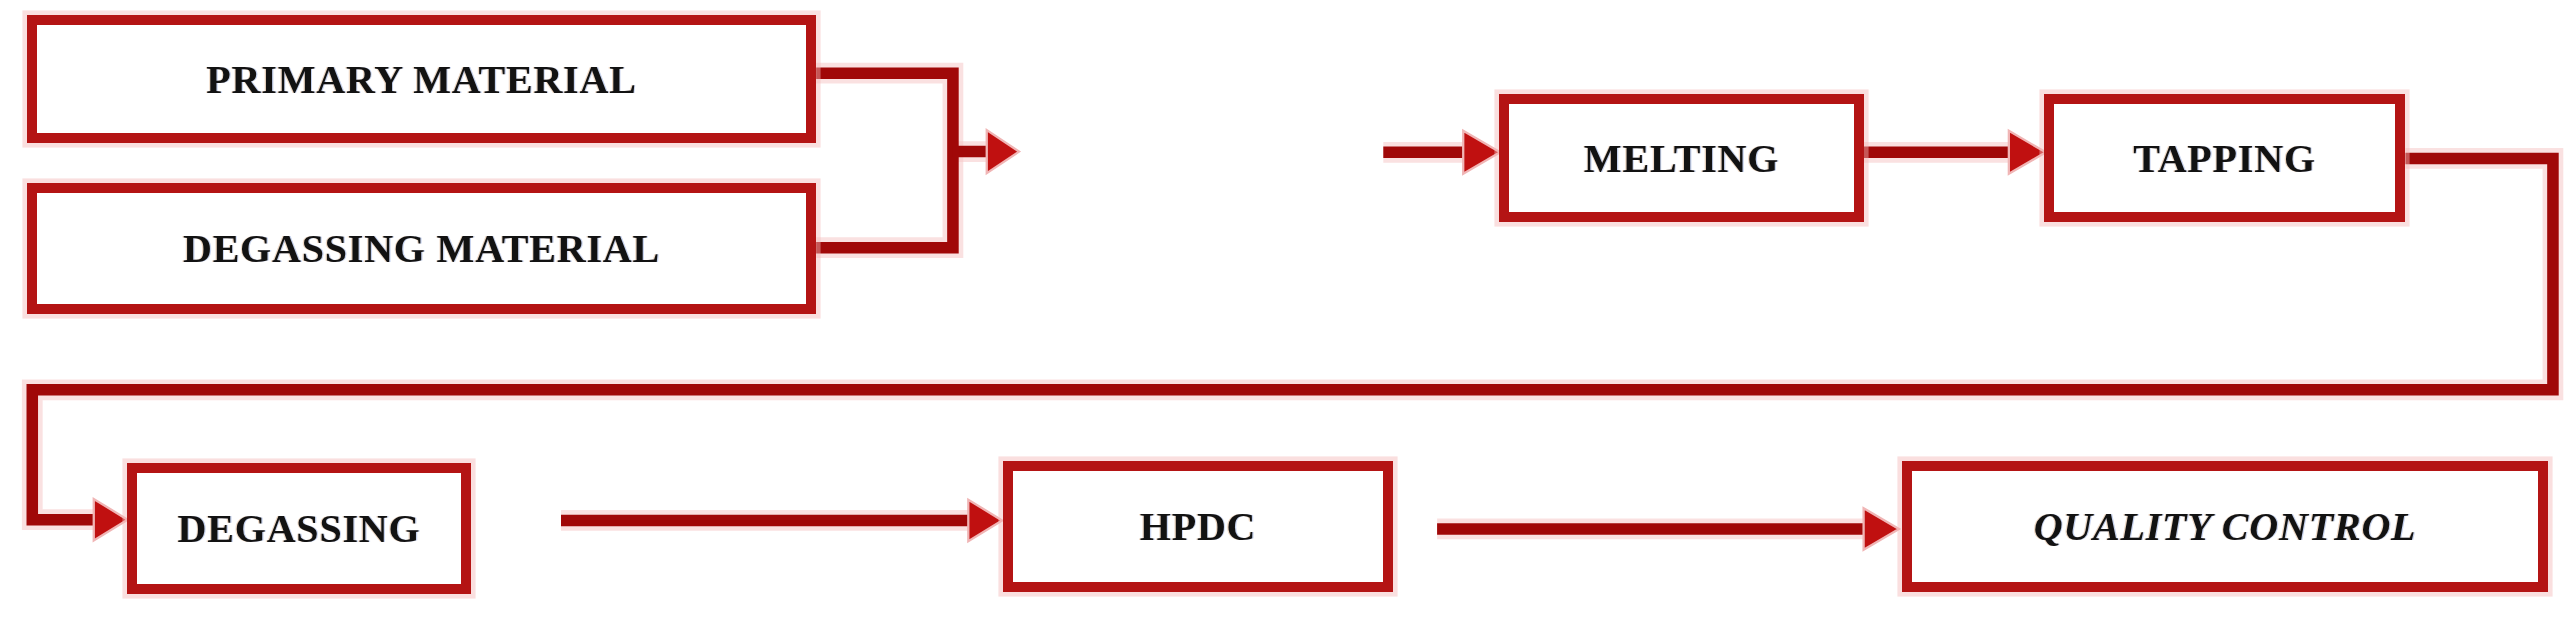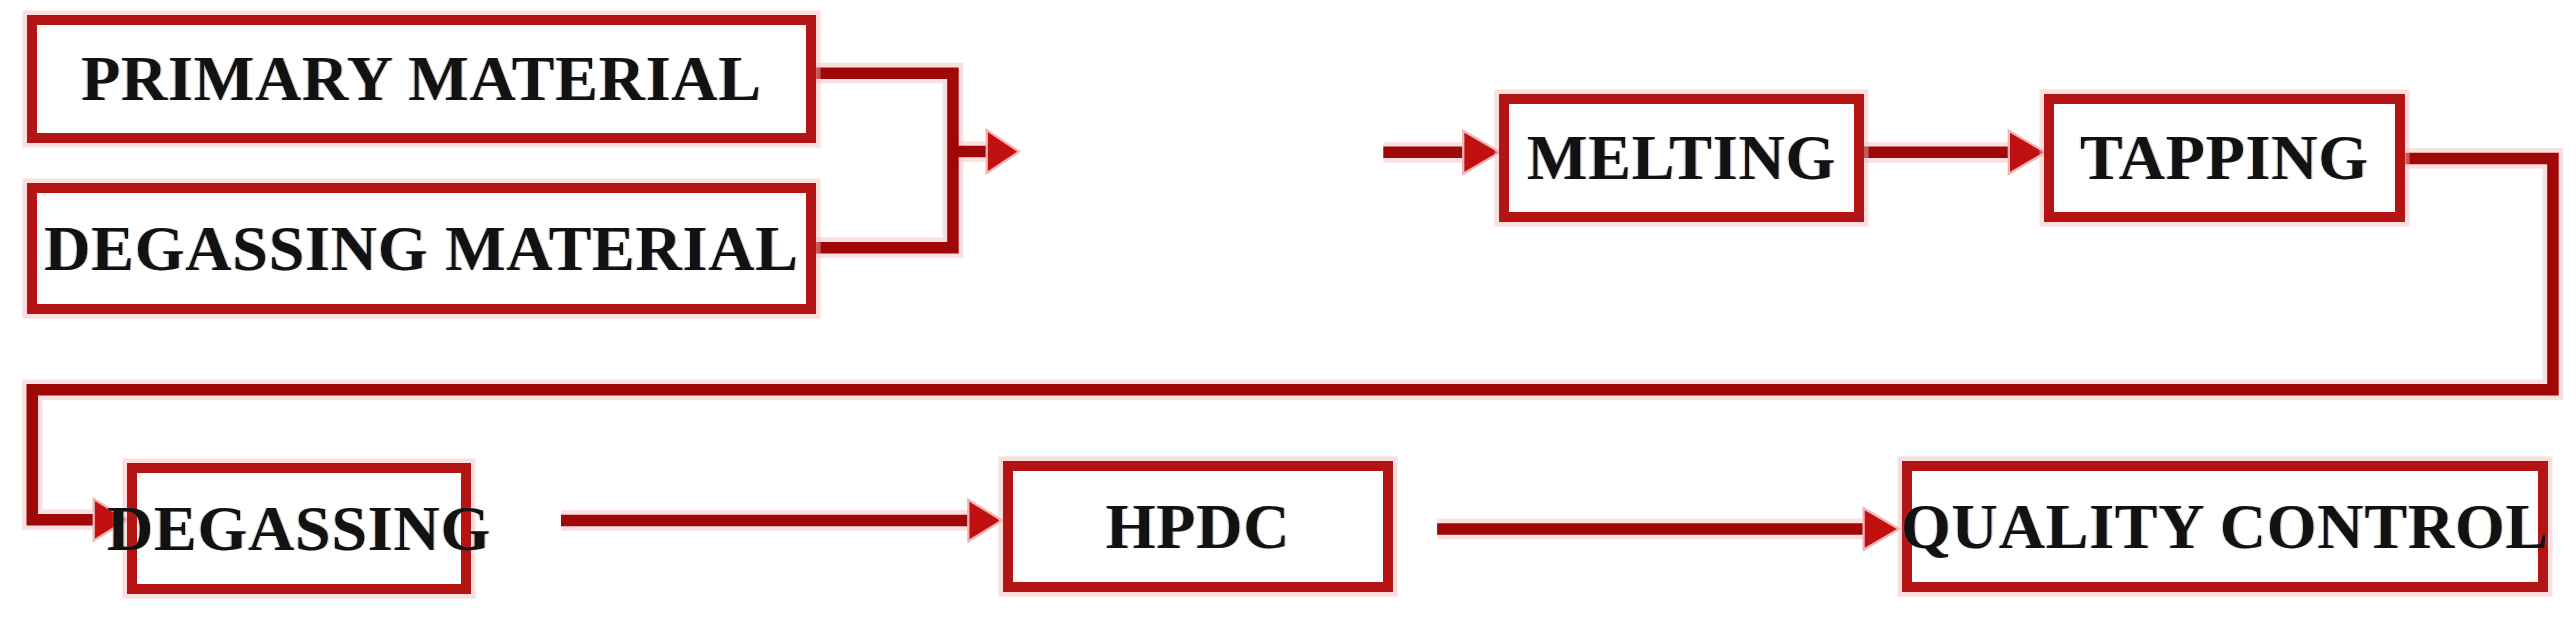--- a/index.html
+++ b/index.html
@@ -25,35 +25,35 @@
   .node {
     position: absolute;
     box-sizing: border-box;
     background: #ffffff;
     border: 10px solid #b41414;
     box-shadow: 0 0 0 4.6px rgba(243, 183, 183, 0.45);
     display: flex;
     align-items: center;
     justify-content: center;
     font-weight: 700;
-    font-size: 64px;
+    font-size: 40px;
     letter-spacing: 0.8px;
     color: #121212;
     white-space: nowrap;
     text-shadow: 1.2px 0 0 rgba(70, 110, 200, 0.30), -1.2px 0 0 rgba(190, 110, 40, 0.28);
   }
   
   .n-primary    { left: 27px;   top: 15.4px;  width: 789px; height: 128px; }
   .n-returnable { left: 27px;   top: 183px; width: 789px; height: 131px; }
   .n-charge     { left: 1017px; top: 95px; width: 367px;  height: 127px; }
   .n-melting    { left: 1499px; top: 94px; width: 365px;  height: 128px; text-align: center; }
   .n-tapping    { left: 2044px; top: 94px; width: 361px;  height: 128px; text-align: center; }
   .n-degassing  { left: 127px;  top: 463px; width: 344px;  height: 131px; }
   .n-hpdc       { left: 1003px; top: 461px; width: 390px;  height: 131px; }
-  .n-quality    { left: 1902px; top: 461px; width: 646px;  height: 131px; }
+  .n-quality    { left: 1902px; top: 461px; width: 646px;  height: 131px; font-style: italic; }
 </style>
 </head>
 <body>
 
 <div id="canvas">
 
   <svg id="connector-layer" viewBox="0 0 3352 818" xmlns="http://www.w3.org/2000/svg">
 
     <g fill="none" stroke="#f5c9c9" stroke-opacity="0.55" stroke-width="27" stroke-linejoin="miter">
       <path d="M 1062 95 H 1240 V 322 H 1062"></path>

